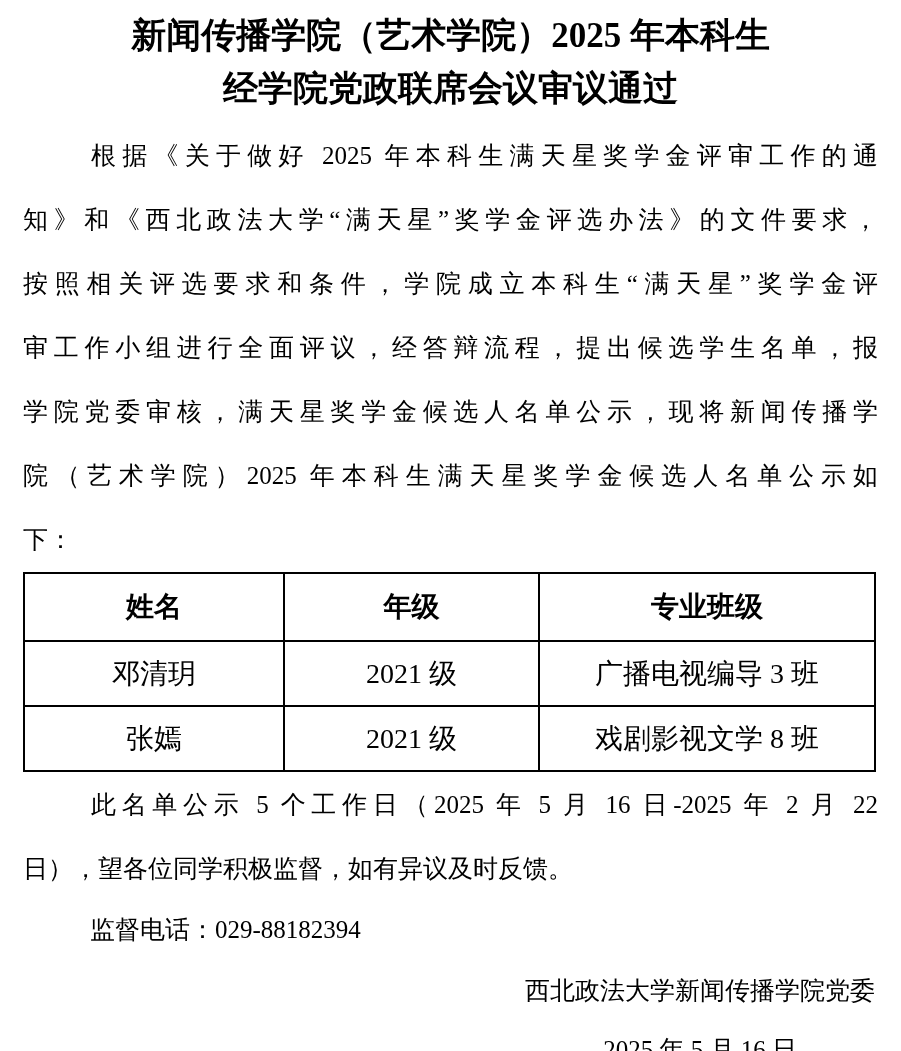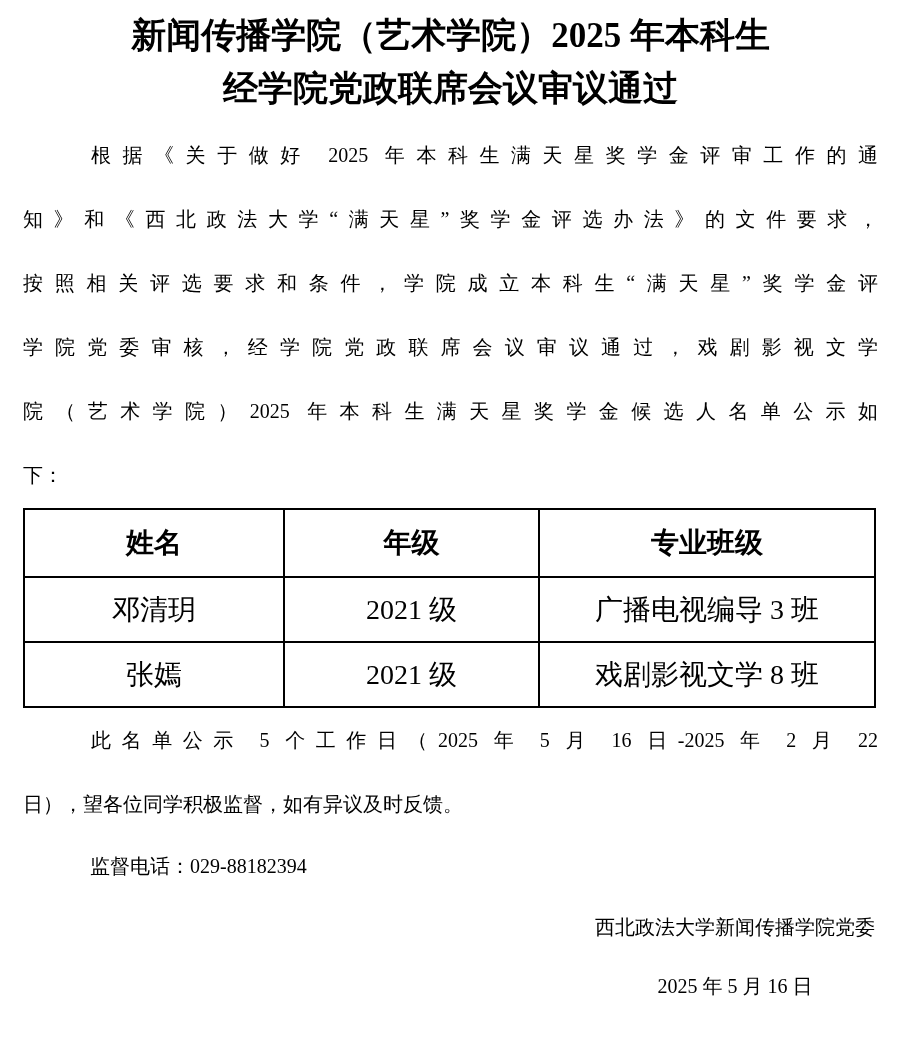--- a/index.html
+++ b/index.html
@@ -15,21 +15,21 @@
     padding: 6px 24px 0 18px;
   }
   .doc-title {
     text-align: center;
     font-size: 35px;
     font-weight: bold;
     line-height: 52px;
   }
   .body-text { margin-top: 9px; }
   .line {
-    font-size: 20px;
+    font-size: 25px;
     line-height: 63px;
     white-space: pre-wrap;
   }
   .justify {
     text-align: justify;
     text-align-last: justify;
     text-justify: inter-character;
   }
   .indent { padding-left: 68px; }
   table.candidates {
@@ -60,21 +60,22 @@
 
   <div class="doc-title">
     <div>新闻传播学院（艺术学院）2025 年本科生</div>
     <div>经学院党政联席会议审议通过</div>
   </div>
 
   <div class="body-text">
     <div class="line justify indent">根据《关于做好 2025 年本科生满天星奖学金评审工作的通</div>
     <div class="line justify">知》和《西北政法大学“满天星”奖学金评选办法》的文件要求，</div>
     <div class="line justify">按照相关评选要求和条件，学院成立本科生“满天星”奖学金评</div>
-    <div class="line justify">学院党委审核，经学院党政联席会议审议通过，戏剧影视文学</div>
+    <div class="line justify">审工作小组进行全面评议，经答辩流程，提出候选学生名单，报</div>
+    <div class="line justify">学院党委审核，满天星奖学金候选人名单公示，现将新闻传播学</div>
     <div class="line justify">院（艺术学院）2025 年本科生满天星奖学金候选人名单公示如</div>
     <div class="line">下：</div>
   </div>
 
   <table class="candidates">
     <colgroup>
       <col style="width:260px">
       <col style="width:255px">
       <col style="width:336px">
     </colgroup>

